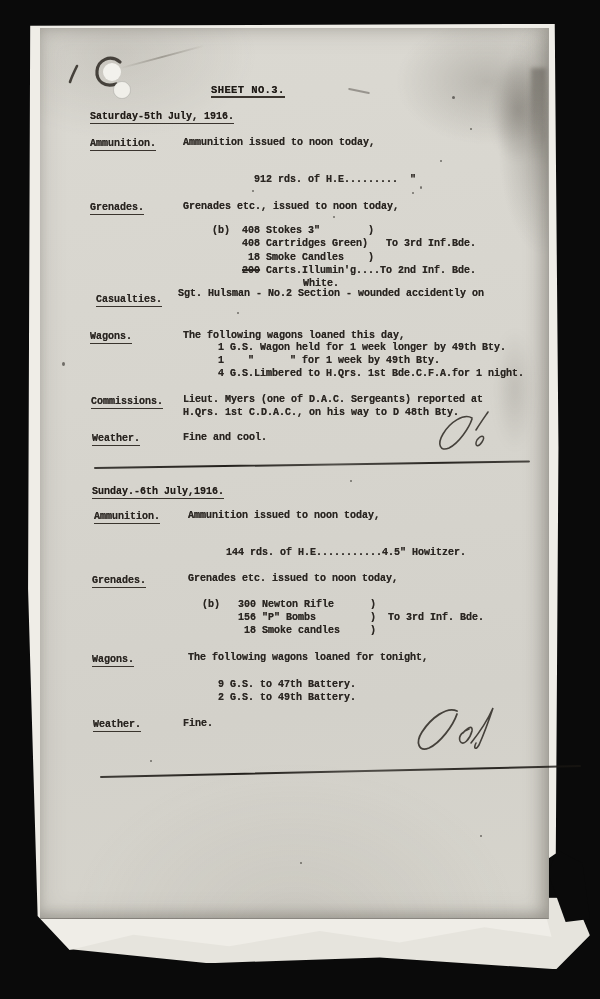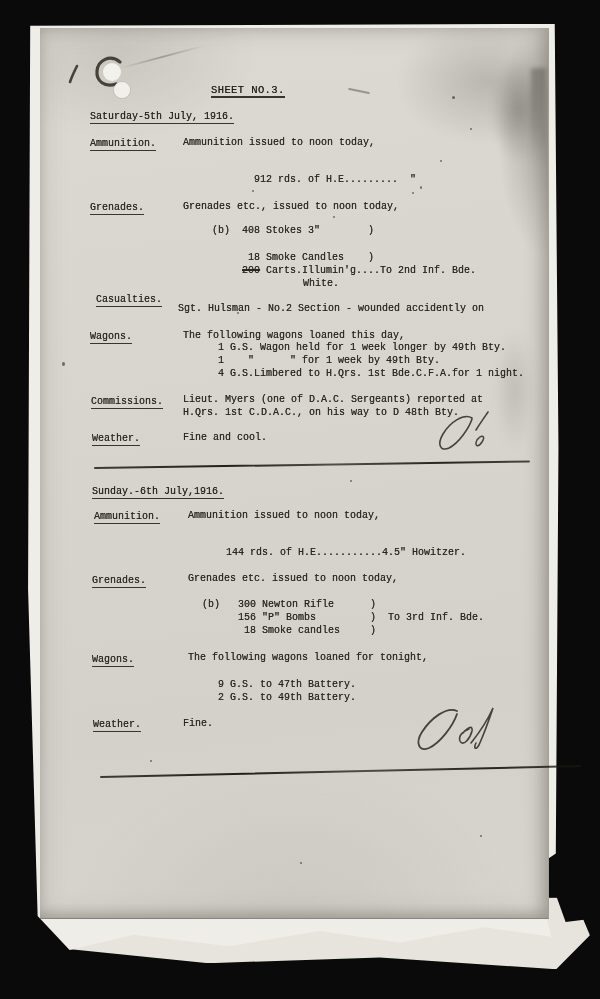--- a/index.html
+++ b/index.html
@@ -18,21 +18,21 @@
     background:
       radial-gradient(130px 90px ellipse at 88% 6%, rgba(110,106,98,0.30), rgba(110,106,98,0) 70%),
       radial-gradient(60px 160px ellipse at 99% 12%, rgba(90,86,78,0.35), rgba(90,86,78,0) 75%),
       radial-gradient(200px 120px ellipse at 15% 3%, rgba(120,116,108,0.18), transparent 70%),
       radial-gradient(300px 220px ellipse at 50% 101%, rgba(125,120,112,0.12), transparent 75%),
       linear-gradient(173deg,#dbd9d2 0%,#d7d5ce 40%,#d3d1ca 75%,#d6d4cc 100%);
     box-shadow:inset 0 0 25px rgba(95,90,82,0.25), inset -8px 0 14px rgba(85,80,72,0.22),
                inset 0 -6px 10px rgba(85,80,72,0.15);
     border-right:1px solid rgba(70,66,60,0.35);border-bottom:1px solid rgba(60,56,50,0.5);}
   
-  .t{position:absolute;font-size:10px;line-height:12px;font-weight:400;color:#2a2622;
+  .t{position:absolute;font-size:10px;line-height:12px;font-weight:700;color:#2a2622;
      white-space:pre;text-shadow:0 0 0.5px rgba(40,34,28,0.75);}
   .u{border-bottom:1.5px solid rgba(40,34,28,0.9);}
   .title{font-size:10.5px;letter-spacing:0.4px;border-bottom-width:2px;color:#1f1b17;}
   .hd{color:#231e1a;}
   .strike{text-decoration:line-through;text-decoration-thickness:1.5px;}
   
   .rule{position:absolute;height:2px;border-radius:1px;transform-origin:left center;
     background:linear-gradient(90deg,rgba(25,22,18,0.8),rgba(25,22,18,0.95) 30%,
       rgba(25,22,18,0.7) 55%,rgba(25,22,18,0.92) 80%,rgba(25,22,18,0.75));}
   
@@ -90,26 +90,27 @@
 
   <div class="t u hd" style="left:90px;top:111px">Saturday-5th July, 1916.</div>
 
   <div class="t u" style="left:90px;top:138px">Ammunition.</div>
   <div class="t" style="left:183px;top:137px">Ammunition issued to noon today,</div>
   <div class="t" style="left:206px;top:174px">        912 rds. of H.E.........  "</div>
 
   <div class="t u" style="left:90px;top:202px">Grenades.</div>
   <div class="t" style="left:183px;top:201px">Grenades etc., issued to noon today,</div>
   <div class="t" style="left:212px;top:225px">(b)  408 Stokes 3"        )</div>
+  <div class="t" style="left:212px;top:238px">     408 Cartridges Green)   To 3rd Inf.Bde.</div>
   <div class="t" style="left:212px;top:252px">      18 Smoke Candles    )</div>
   <div class="t" style="left:212px;top:265px"><span>     </span><span class="strike">200</span><span> Carts.Illumin'g....To 2nd Inf. Bde.</span></div>
   <div class="t" style="left:303px;top:278px">White.</div>
 
   <div class="t u" style="left:96px;top:294px">Casualties.</div>
-  <div class="t" style="left:178px;top:303px">Sgt. Hulsman - No.2 Section - wounded accidently on</div>
+  <div class="t" style="left:178px;top:288px">Sgt. Hulsman - No.2 Section - wounded accidently on</div>
 
   <div class="t u" style="left:90px;top:331px">Wagons.</div>
   <div class="t" style="left:183px;top:330px">The following wagons loaned this day,</div>
   <div class="t" style="left:218px;top:342px">1 G.S. Wagon held for 1 week longer by 49th Bty.</div>
   <div class="t" style="left:218px;top:355px">1    "      " for 1 week by 49th Bty.</div>
   <div class="t" style="left:218px;top:368px">4 G.S.Limbered to H.Qrs. 1st Bde.C.F.A.for 1 night.</div>
 
   <div class="t u" style="left:91px;top:396px">Commissions.</div>
   <div class="t" style="left:183px;top:394px">Lieut. Myers (one of D.A.C. Sergeants) reported at</div>
   <div class="t" style="left:183px;top:407px">H.Qrs. 1st C.D.A.C., on his way to D 48th Bty.</div>

